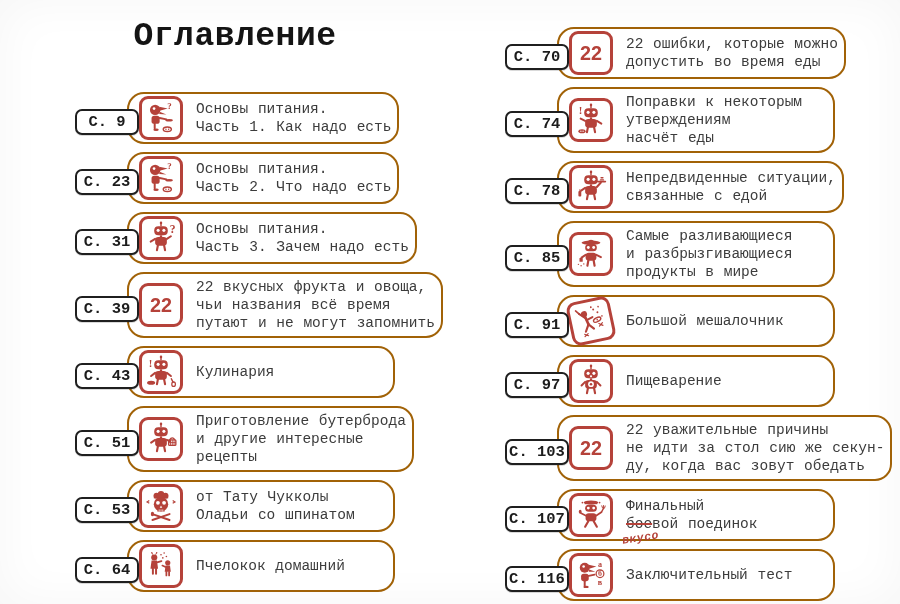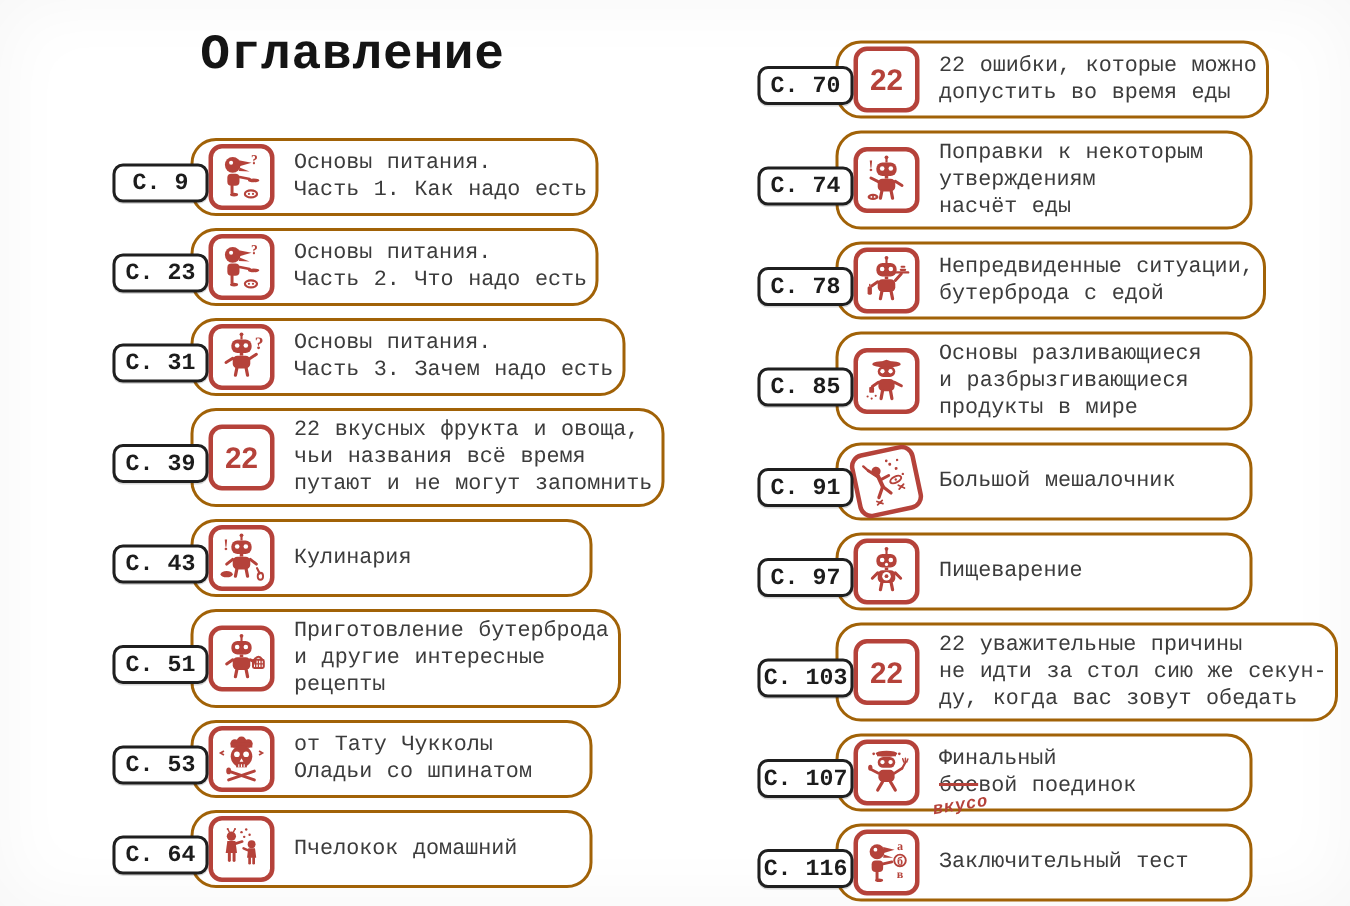--- a/index.html
+++ b/index.html
@@ -403,34 +403,34 @@
       <div class="entry">
         <div class="badge">С. 78</div>
         <div class="box">
           <div class="stamp">
             <svg class="glyph" viewBox="0 0 40 40">
               <use href="#s-waiter"></use>
             </svg>
           </div>
           <div class="text">
             <div class="line">Непредвиденные ситуации,</div>
-            <div class="line">бутерброда с едой</div>
+            <div class="line">связанные с едой</div>
           </div>
         </div>
       </div>
       <div class="entry">
         <div class="badge">С. 85</div>
         <div class="box">
           <div class="stamp">
             <svg class="glyph" viewBox="0 0 40 40">
               <use href="#s-sombrero"></use>
             </svg>
           </div>
           <div class="text">
-            <div class="line">Основы разливающиеся</div>
+            <div class="line">Самые разливающиеся</div>
             <div class="line">и разбрызгивающиеся</div>
             <div class="line">продукты в мире</div>
           </div>
         </div>
       </div>
       <div class="entry">
         <div class="badge">С. 91</div>
         <div class="box">
           <div class="stamp tilted">
             <svg class="glyph" viewBox="0 0 40 40">

